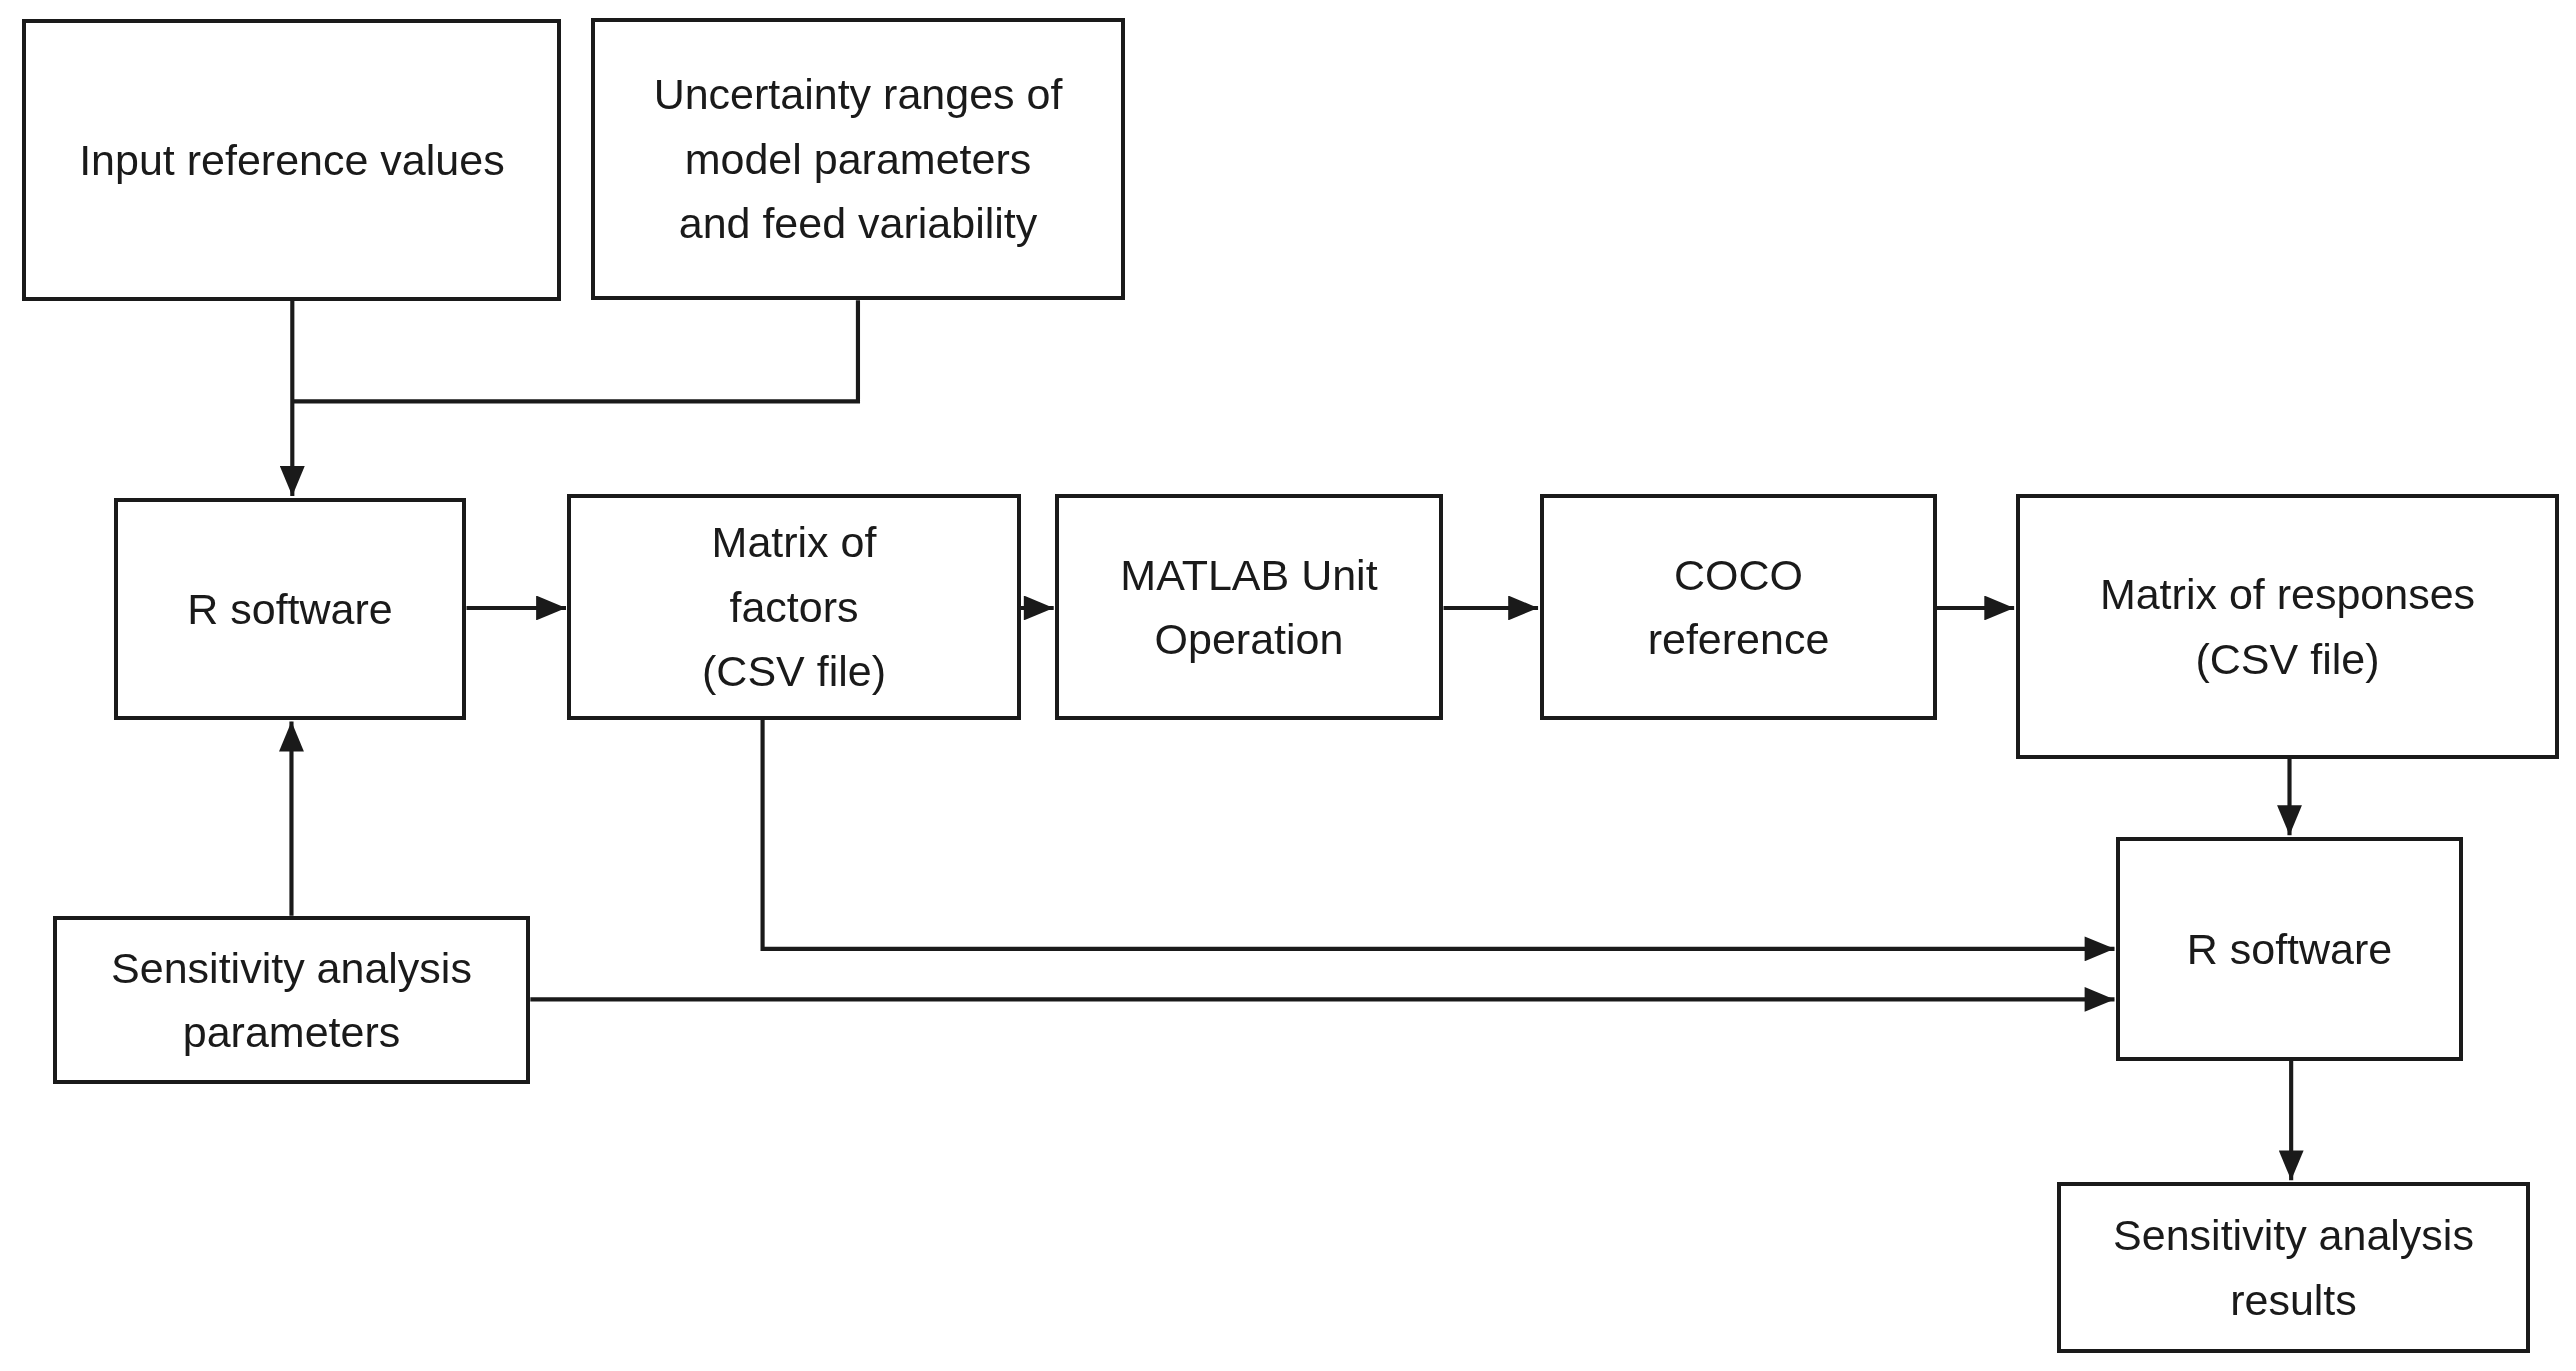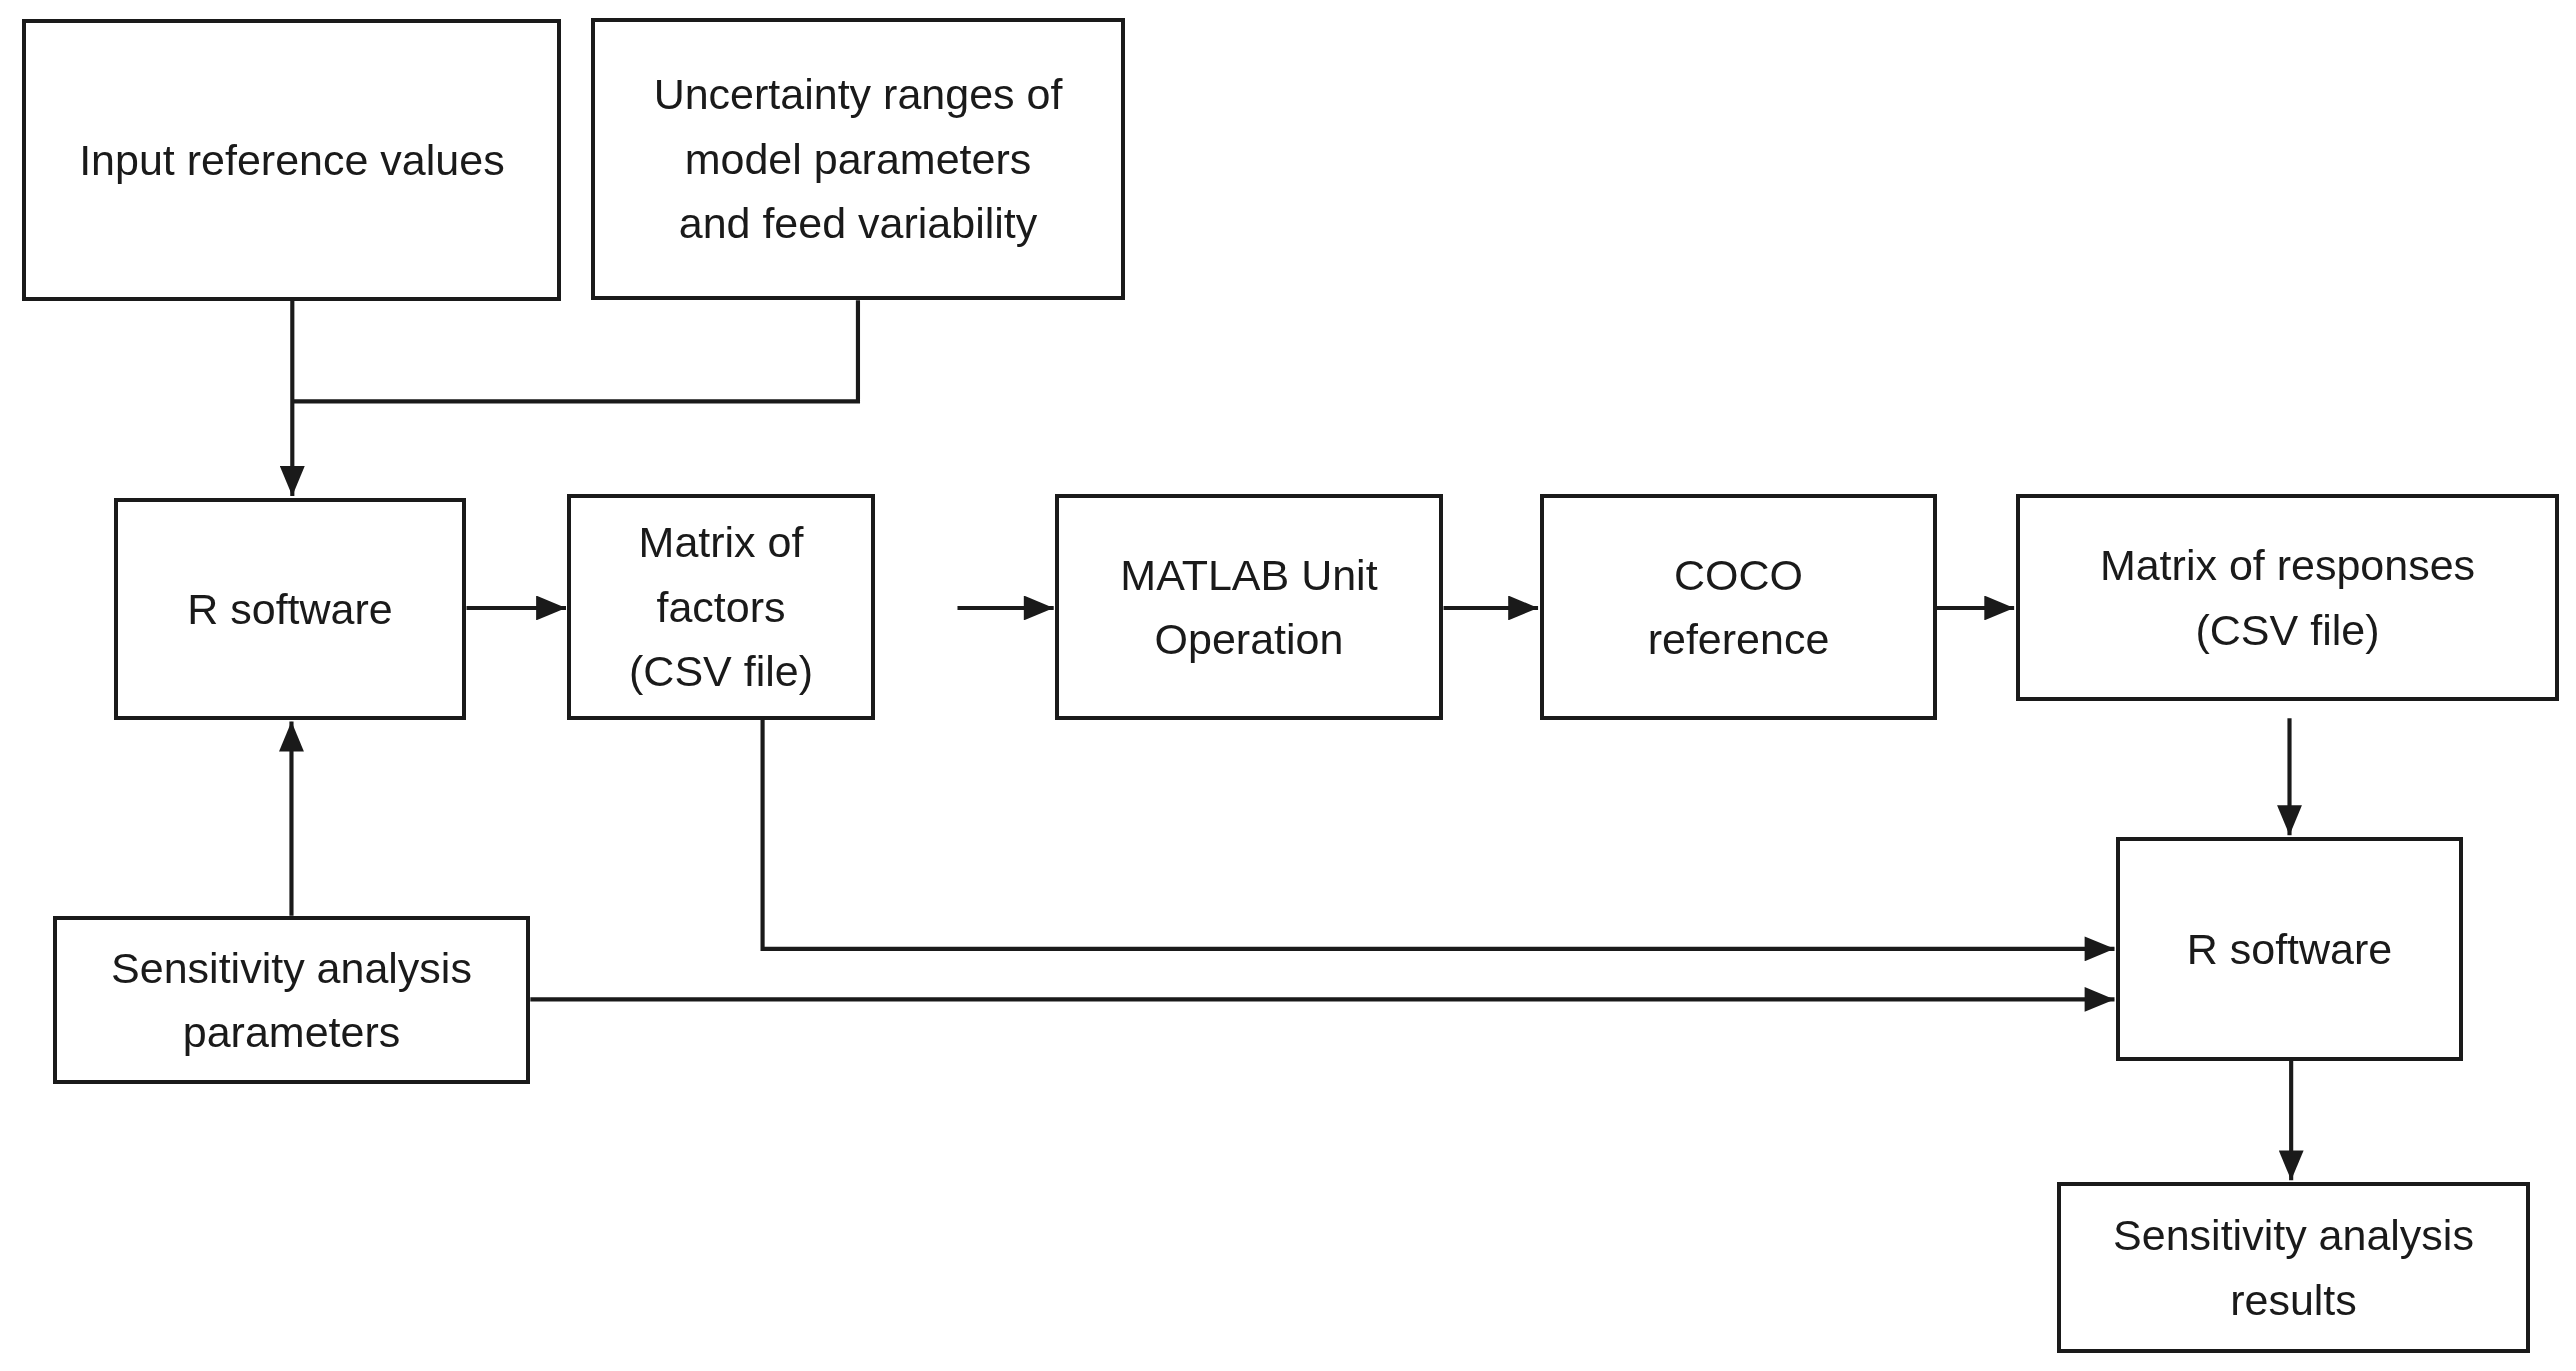--- a/index.html
+++ b/index.html
@@ -44,24 +44,24 @@
     display: block;
     white-space: pre-line;
     font-size: 43px;
     line-height: 1.5;
     color: #1a1a1a;
   }
   
   #n-input-ref   { left:   22.4px; top:   19px; width: 539px; height: 282px; }
   #n-uncertainty { left:  591px; top:   18px; width: 534px; height: 282px; }
   #n-r1          { left:  114px; top:  498px; width: 352px; height: 222px; }
-  #n-factors     { left:  567px; top:  494px; width: 308px; height: 226px; }
+  #n-factors     { left:  567px; top:  494px; width: 454px; height: 226px; }
   #n-matlab      { left: 1055px; top:  494px; width: 388px; height: 226px; }
   #n-coco        { left: 1540px; top:  494px; width: 397px; height: 226px; }
-  #n-responses   { left: 2016px; top:  494px; width: 543px; height: 207px; }
+  #n-responses   { left: 2016px; top:  494px; width: 543px; height: 265px; }
   #n-sens-params { left:   53px; top: 916px; width: 477px; height: 168px; }
   #n-r2          { left: 2116px; top: 837px; width: 347px; height: 224px; }
   #n-results     { left: 2057px; top: 1182px; width: 473px; height: 171px; }
 </style>
 </head>
 <body>
 
 <div id="diagram">
 
   <svg id="connector-layer" viewBox="0 0 3105 1653" xmlns="http://www.w3.org/2000/svg">

